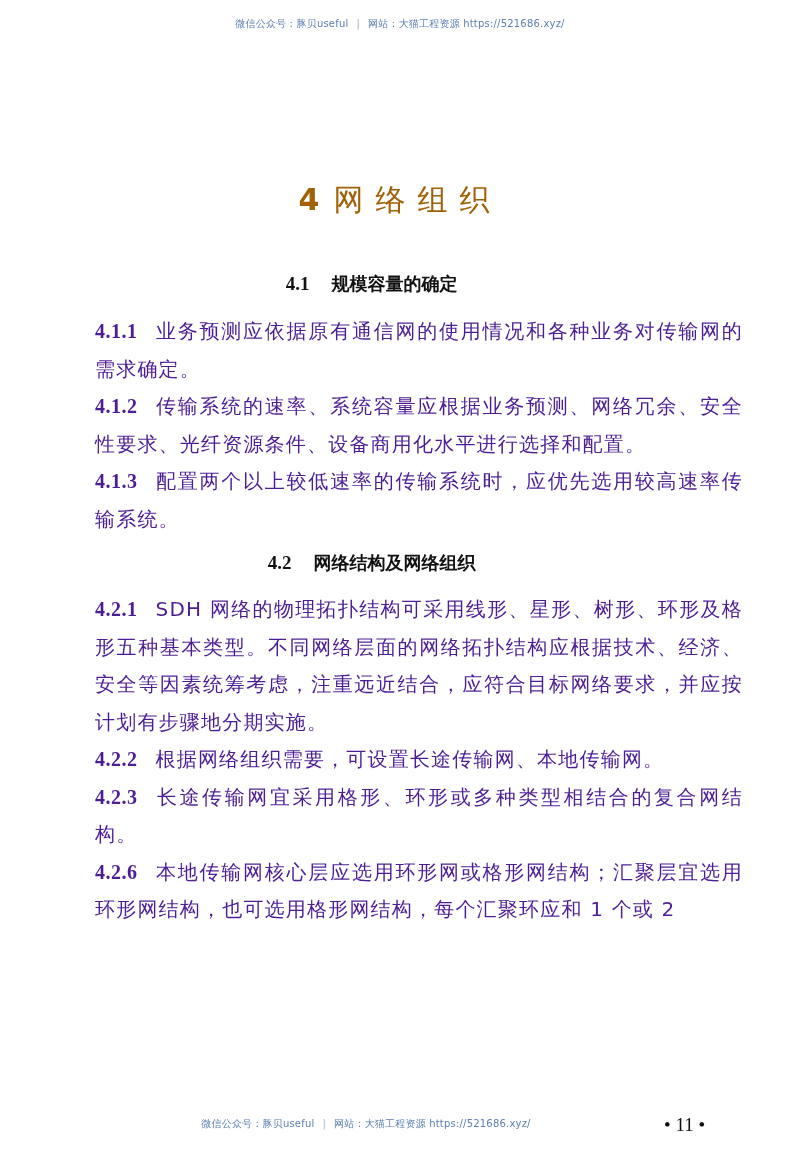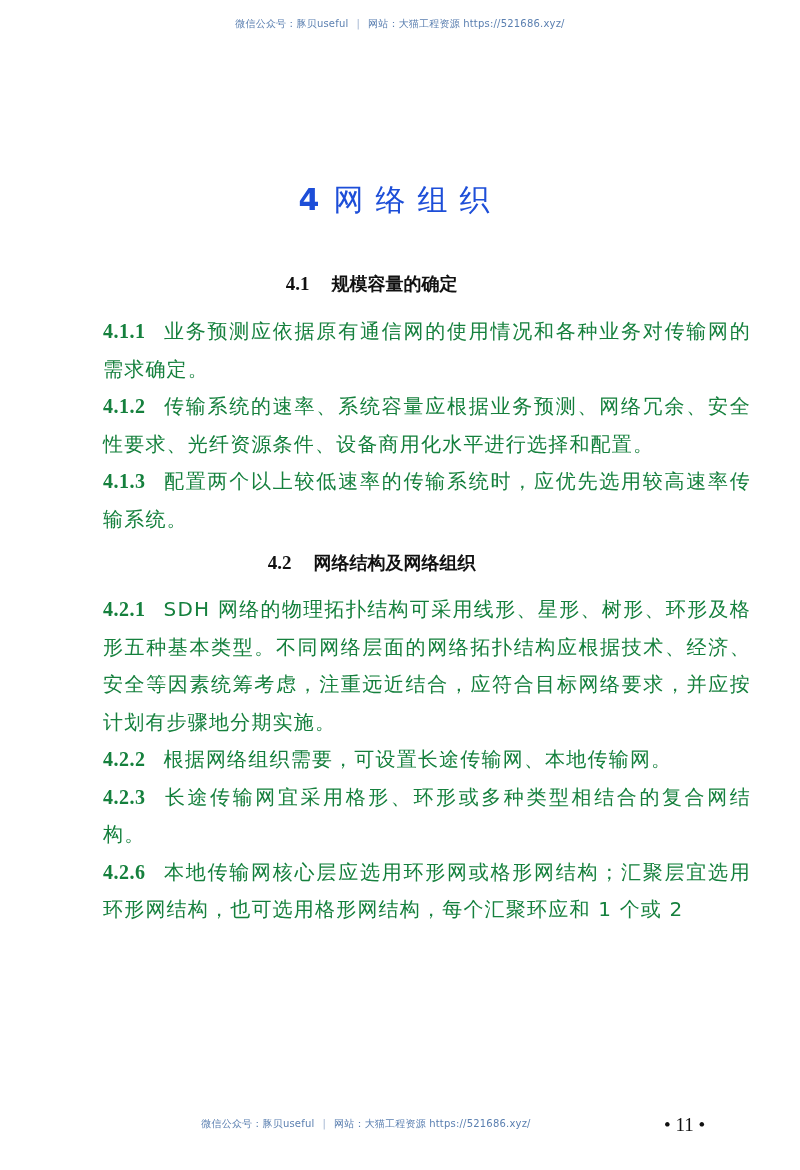--- a/index.html
+++ b/index.html
@@ -16,33 +16,33 @@
     .watermark.top { top: 17px; }
     .watermark.bottom { top: 1117px; left: -34px; }
     .watermark .sep { color: #9fb3cf; margin: 0 8px; }
     .page-num {
       position: absolute; top: 1114px; left: 664px;
       font-family: "Liberation Serif", serif; font-size: 19px; color: #111;
     }
     .chapter-title {
       position: absolute; top: 180px; left: 0; width: 800px; text-align: center;
       font-family: "DejaVu Sans", "Liberation Sans", sans-serif;
-      font-size: 30px; letter-spacing: 12px; color: #1d4ed8;
+      font-size: 30px; letter-spacing: 12px; color: #a16207;
     }
     .chapter-title .num { font-weight: bold; margin-right: 14px; letter-spacing: 0; }
     .section-title {
       position: absolute; left: 0; width: 743px; text-align: center;
       font-family: "DejaVu Sans", "Liberation Sans", sans-serif;
       font-weight: bold; font-size: 18px; color: #111;
     }
     .section-title .num { margin-right: 22px; font-family: "Liberation Serif", serif; font-size: 19px; }
     .body {
-      position: absolute; left: 103px; width: 648px;
+      position: absolute; left: 95px; width: 648px;
       font-family: "DejaVu Sans", "Liberation Sans", sans-serif;
-      font-size: 20px; line-height: 37.5px; color: #15803d;
+      font-size: 20px; line-height: 37.5px; color: #4c1d95;
       letter-spacing: 1.2px;
     }
     .clause { margin: 0; text-align: justify; }
     .clause .cnum {
       font-family: "Liberation Serif", serif; font-weight: bold; font-size: 20px;
       margin-right: 18px; letter-spacing: 0.5px;
     }
   </style>
 </head>
 <body>

